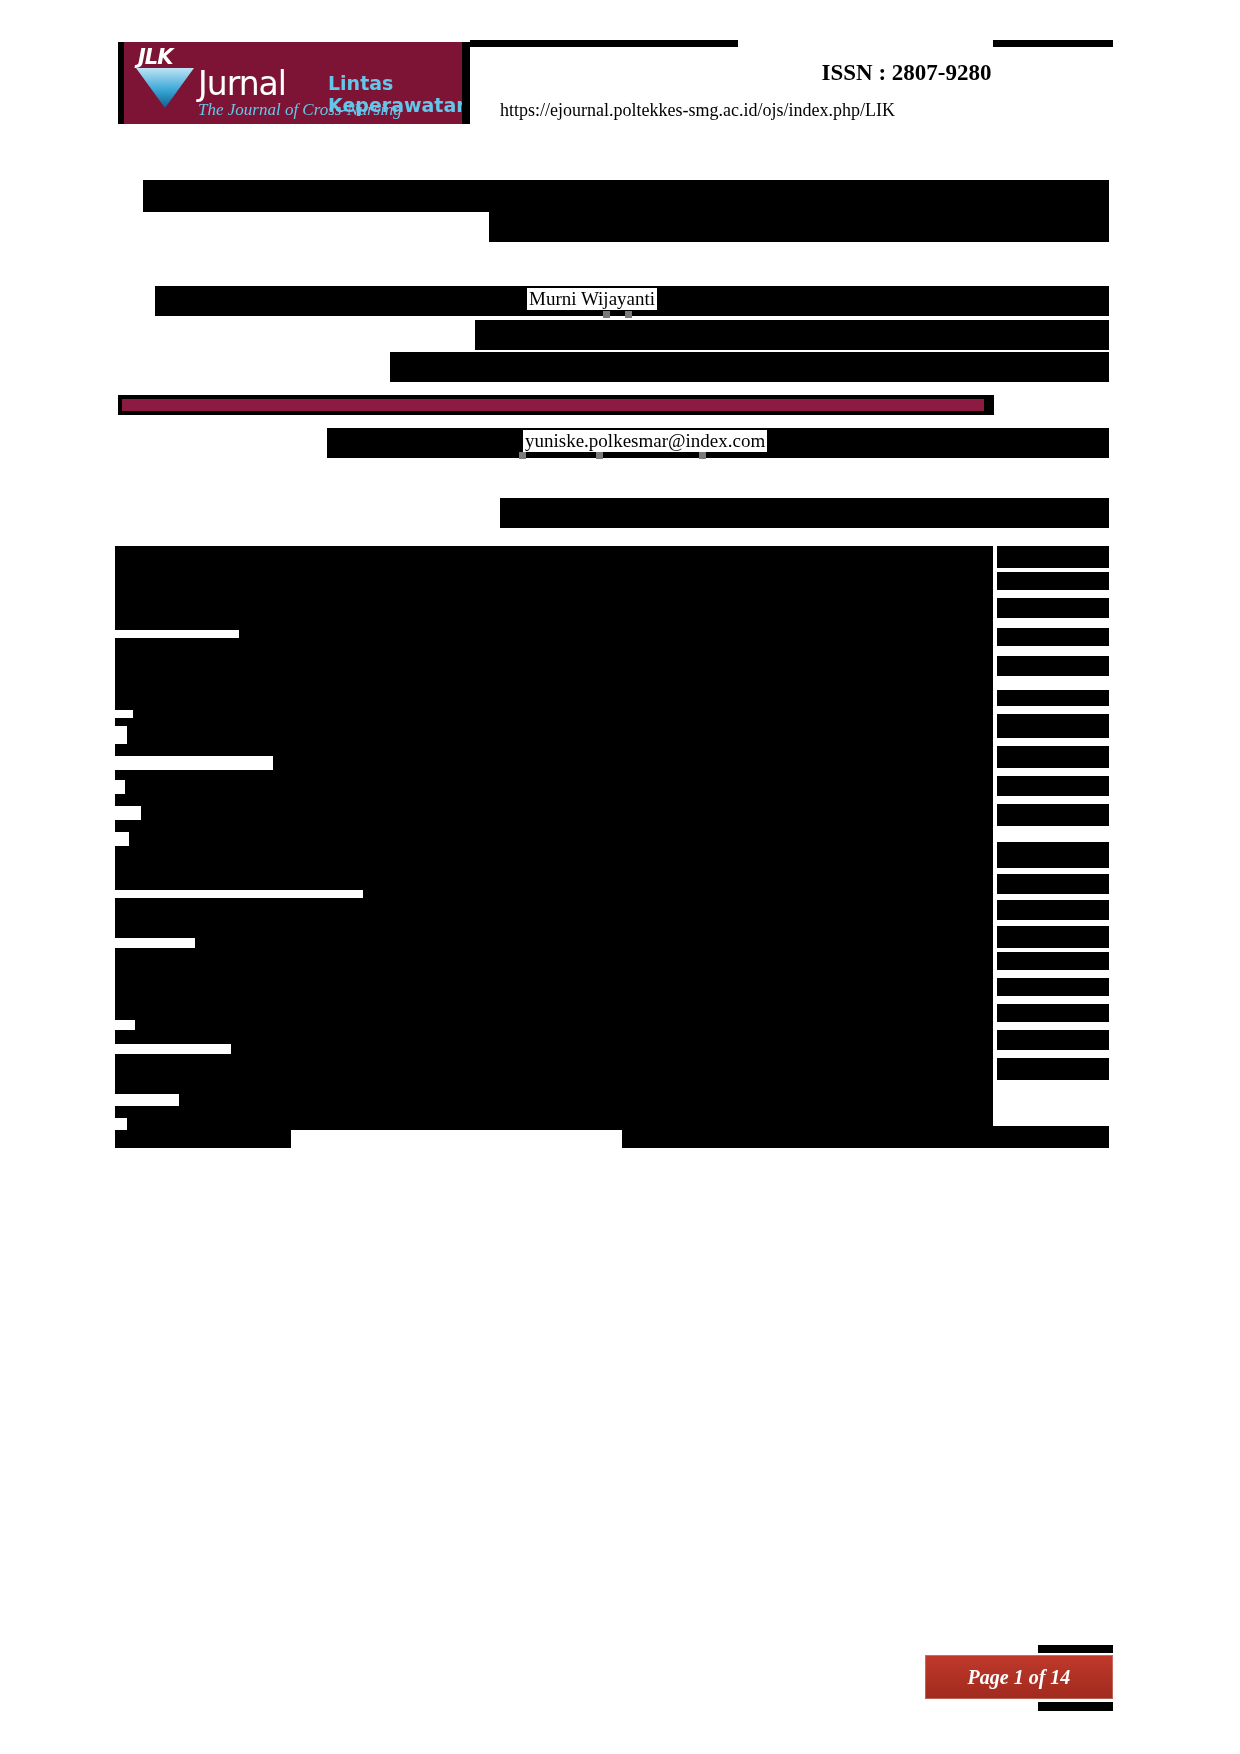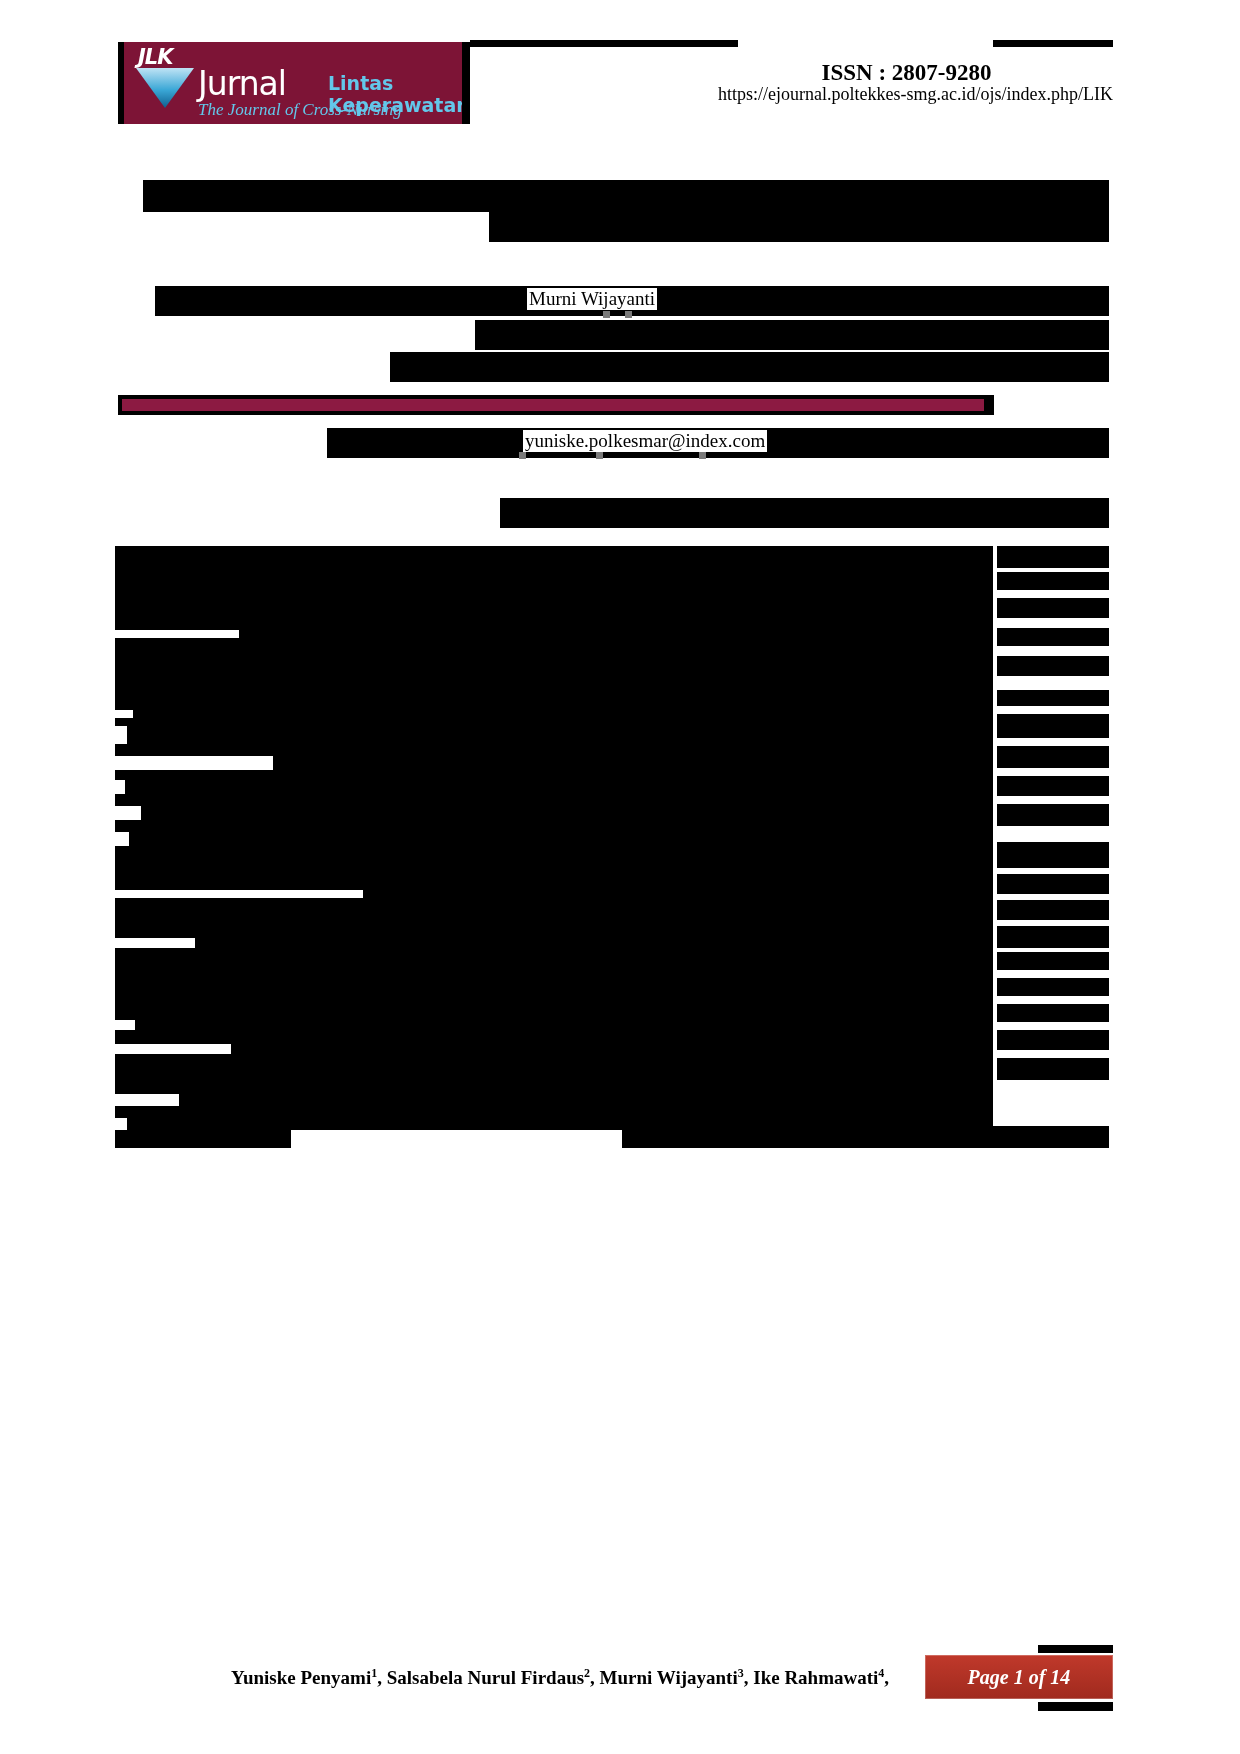--- a/index.html
+++ b/index.html
@@ -95,23 +95,23 @@
     top: 60px;
     width: 413px;
     text-align: center;
     font-weight: bold;
     font-size: 23px;
     color: #000;
   }
   .jurl {
     position: absolute;
     left: 500px;
-    top: 84px;
+    top: 100px;
     width: 613px;
-    text-align: right;
+    text-align: left;
     font-size: 18px;
     color: #000;
   }
 
   
   .bar {
     position: absolute;
     background: #000;
   }
   .maroon-rule {
@@ -294,18 +294,17 @@
 <div class="inline-text" style="left:527px; top:288px;">Murni Wijayanti</div>
 <div class="dot" style="left:603px; top:311px;"></div>
 <div class="dot" style="left:625px; top:311px;"></div>
 
 <div class="inline-text" style="left:523px; top:430px;">yuniske.polkesmar@index.com</div>
 <div class="dot" style="left:519px; top:452px;"></div>
 <div class="dot" style="left:596px; top:452px;"></div>
 <div class="dot" style="left:699px; top:452px;"></div>
 
 <div class="authors">
-  <div>Yuniske Penyami<sup>1</sup>, Salsabela Nurul Firdaus<sup>2</sup>, Murni Wijayanti<sup>3</sup>, Ike Rahmawati<sup>4</sup>,</div>
 </div>
 
 <div class="badge-bar-top"></div>
 <div class="page-badge">Page 1 of 14</div>
 <div class="badge-bar-bottom"></div>
 
 </body></html>

